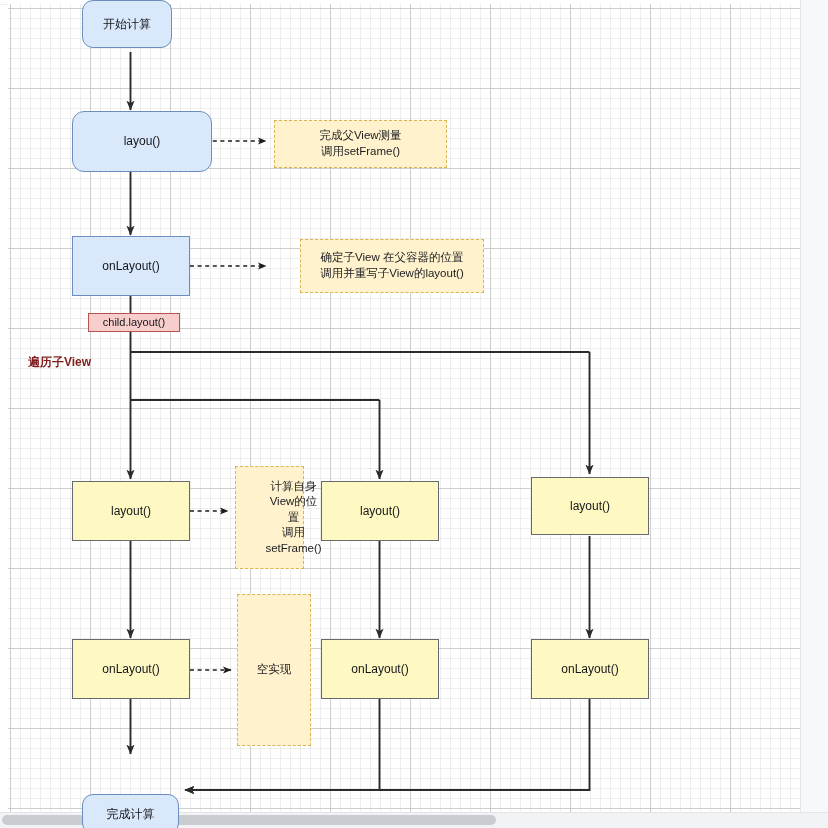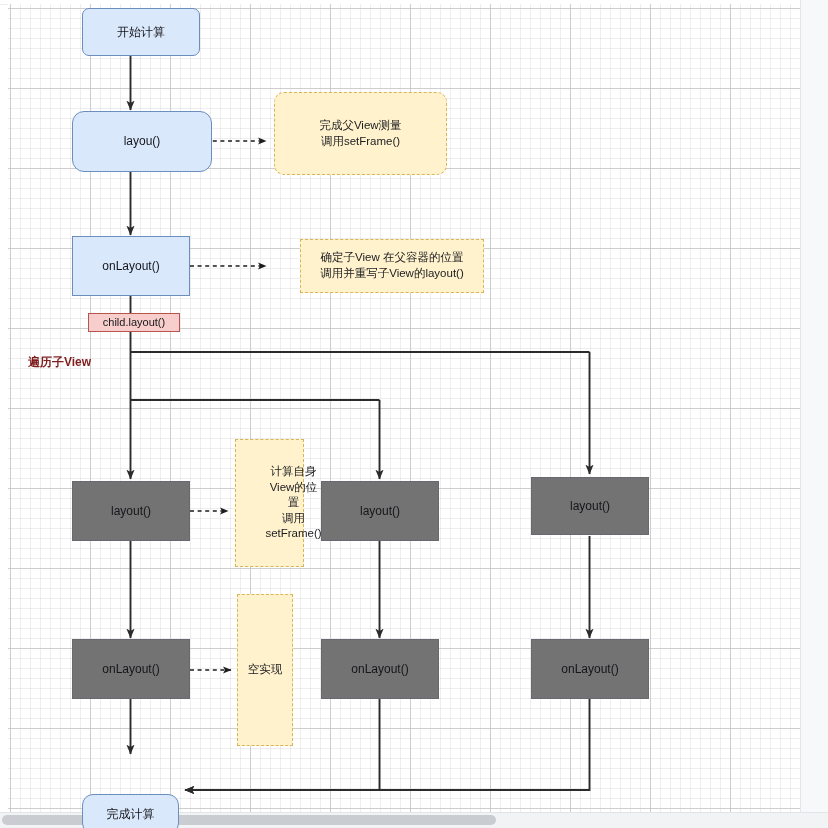--- a/index.html
+++ b/index.html
@@ -73,21 +73,21 @@
     line-height: 1.35;
     z-index: 5;
     white-space: pre-line;
   }
   .node.blue {
     background: #dae8fc;
     border: 1px solid #6c8ebf;
   }
   .node.rounded { border-radius: 11px; }
   .node.plain {
-    background: #737373;
+    background: #fef9c3;
     border: 1.6px solid #666a70;
   }
   .node.note {
     background: #fff2cc;
     border: 1.5px dashed #d6b656;
     font-size: 11.5px;
     color: #1b1c20;
   }
   .node.pink {
     background: #f8cecc;
@@ -152,52 +152,52 @@
     </g>
 
     <g stroke="#1d1d1d" stroke-width="1.4" fill="none" stroke-dasharray="4,3.6">
       <path d="M190,141 L266,141" marker-end="url(#arrowsm)"></path>
       <path d="M190,266 L266,266" marker-end="url(#arrowsm)"></path>
       <path d="M190,511 L228,511" marker-end="url(#arrowsm)"></path>
       <path d="M190,670 L231,670" marker-end="url(#arrowsm)"></path>
     </g>
   </svg>
 
-  <div class="node blue rounded" style="left:82px;top:8px;width:118px;height:48px;border-radius:7px;">开始计算</div>
+  <div class="node blue rounded" style="left:82px;top:0;width:90px;height:48px;">开始计算</div>
 
   <div class="node blue" style="left:72px;top:111px;width:140px;height:61px;border-radius:12px;">layou()</div>
 
   <div class="node blue" style="left:72px;top:236px;width:118px;height:60px;">onLayout()</div>
 
   <div class="node plain" style="left:72px;top:481px;width:118px;height:60px;">layout()</div>
 
   <div class="node plain" style="left:72px;top:639px;width:118px;height:60px;">onLayout()</div>
 
   <div class="node plain" style="left:321px;top:481px;width:118px;height:60px;">layout()</div>
 
   <div class="node plain" style="left:321px;top:639px;width:118px;height:60px;">onLayout()</div>
 
   <div class="node plain" style="left:531px;top:477px;width:118px;height:58px;">layout()</div>
 
   <div class="node plain" style="left:531px;top:639px;width:118px;height:60px;">onLayout()</div>
 
   <div class="node blue rounded" style="left:82px;top:794px;width:97px;height:40px;">完成计算</div>
 
-  <div class="node note" style="left:274px;top:92px;width:173px;height:83px;border-radius:10px;">完成父View测量
+  <div class="node note" style="left:274px;top:120px;width:173px;height:48px;">完成父View测量
 调用setFrame()</div>
 
   <div class="node note" style="left:274px;top:239px;width:184px;height:54px;margin-left:26px;">确定子View 在父容器的位置
 调用并重写子View的layout()</div>
 
-  <div class="node note" style="left:235px;top:439px;width:69px;height:128px;padding-left:48px;">计算自身
+  <div class="node note" style="left:235px;top:466px;width:69px;height:103px;padding-left:48px;">计算自身
 View的位置
 调用
 setFrame()</div>
 
-  <div class="node note" style="left:237px;top:594px;width:56px;height:152px;">空实现</div>
+  <div class="node note" style="left:237px;top:594px;width:74px;height:152px;">空实现</div>
 
   <div class="node pink" style="left:88px;top:313px;width:92px;height:19px;">child.layout()</div>
 
   <div class="free-label" style="left:28px;top:354px;">遍历子View</div>
 
   <div id="hscroll-track"></div>
   <div id="hscroll-thumb"></div>
 
 </div>
 

